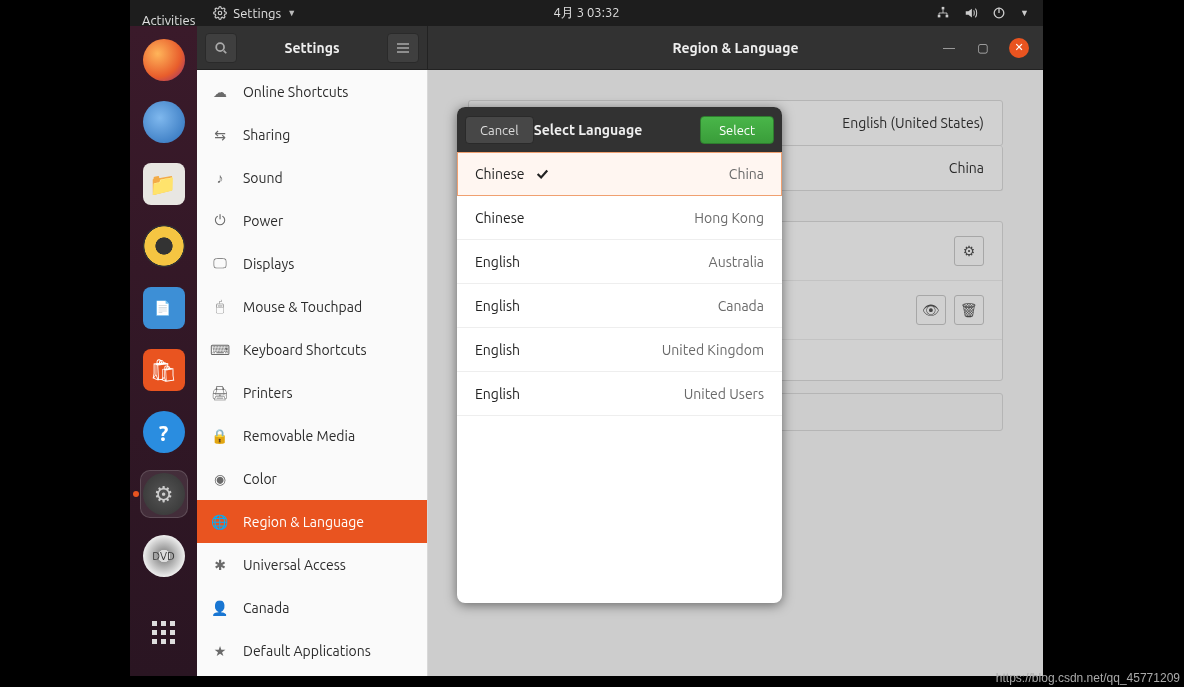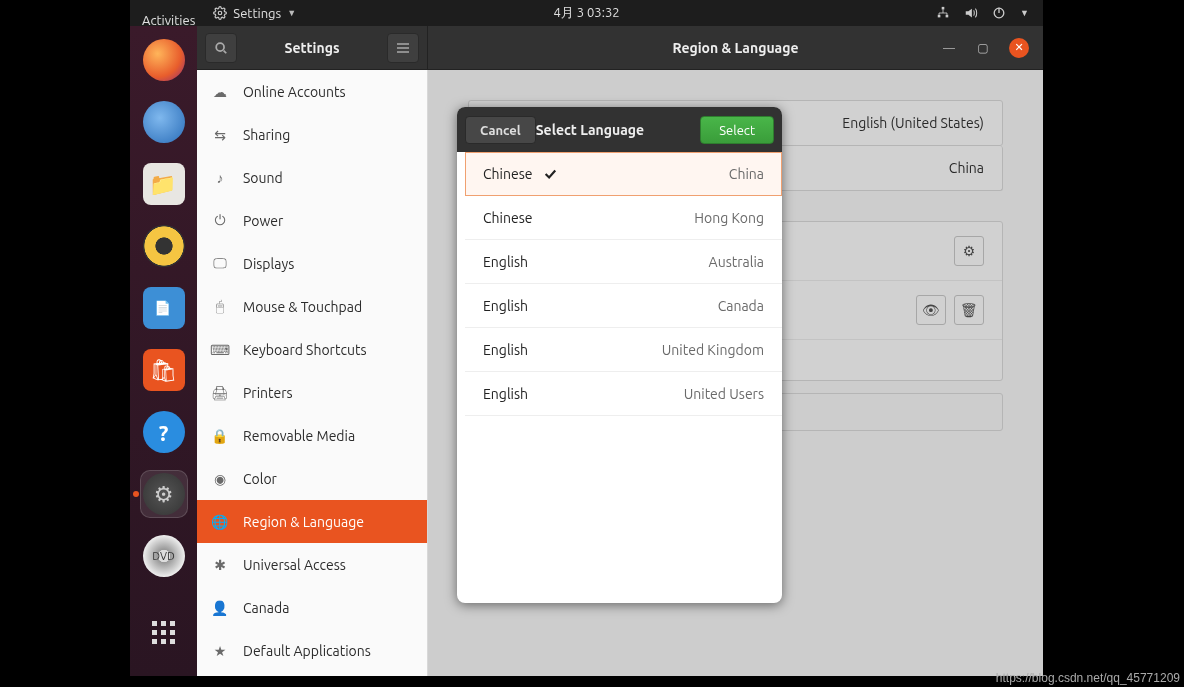--- a/index.html
+++ b/index.html
@@ -57,25 +57,25 @@
 .row-inner { display: flex; justify-content: flex-end; padding: 14px 18px; font-size: 14px; color: #333; }
 .row-group { border: 1px solid #ddd; border-radius: 3px; background: #fff; margin-top: 30px; }
 .row-group .row-inner { border-bottom: 1px solid #eee; }
 .row-group .row-inner:last-child { border-bottom: none; }
 .icon-btn { width: 30px; height: 30px; border: 1px solid #ccc; border-radius: 3px; background: #fff; display: inline-flex; align-items: center; justify-content: center; margin-left: 8px; color: #555; }
 .manage-row { border: 1px solid #ddd; border-radius: 3px; margin-top: 12px; padding: 10px; text-align: center; font-size: 14px; color: #555; }
 
 
 .modal { position: absolute; left: 457px; top: 107px; width: 325px; height: 496px; background: #fff; border-radius: 8px; box-shadow: 0 2px 12px rgba(0,0,0,0.5); overflow: hidden; display: flex; flex-direction: column; }
 .modal-header { height: 45px; background: #323232; display: flex; align-items: center; padding: 0 8px; }
-.modal-cancel { background: #474747; border: 1px solid #2a2a2a; color: #ddd; padding: 6px 14px; border-radius: 4px; font-size: 13px; cursor: pointer; font-weight: bold; }
+.modal-cancel { background: #474747; border: 1px solid #2a2a2a; color: #ddd; padding: 6px 14px; border-radius: 4px; font-size: 13px; cursor: pointer; }
 .modal-title { flex: 1; font-weight: bold; color: #eee; font-size: 14px; }
 .modal-select { background: #3ba33b; background: linear-gradient(#49b649, #3a9d3a); border: 1px solid #2e7d2e; color: #fff; padding: 6px 18px; border-radius: 4px; font-size: 13px; cursor: pointer; }
 .modal-list { flex: 1; overflow-y: auto; }
-.lang-item { height: 44px; display: flex; align-items: center; justify-content: space-between; padding: 0 18px; border-bottom: 1px solid #eee; font-size: 14px; cursor: pointer; margin-left: 8px; }
+.lang-item { height: 44px; display: flex; align-items: center; justify-content: space-between; padding: 0 18px; border-bottom: 1px solid #eee; font-size: 14px; cursor: pointer; }
 .lang-item.selected { background: #fff6f1; outline: 1px solid #f0a070; outline-offset: -1px; }
 .lang-name { color: #222; display: flex; align-items: center; gap: 10px; }
 .lang-region { color: #6a6a6a; }
 .check-icon { display: inline-flex; }
 
 .watermark { position: absolute; right: 4px; bottom: 2px; color: #aaa; font-size: 12px; font-family: Arial; }
 </style>
 </head>
 <body>
 
@@ -187,21 +187,21 @@
         <div class="tb-ctrl">▢</div>
         <div class="tb-close">✕</div>
       </div>
     </div>
   </div>
 
   <div class="winbody">
     <div class="sidebar" id="sidebar">
         <div class="sidebar-item">
           <span class="sb-icon">☁</span>
-          <span>Online Accounts</span>
+          <span>Online Shortcuts</span>
         </div>
         <div class="sidebar-item">
           <span class="sb-icon">⇆</span>
           <span>Sharing</span>
         </div>
         <div class="sidebar-item">
           <span class="sb-icon">♪</span>
           <span>Sound</span>
         </div>
         <div class="sidebar-item">

